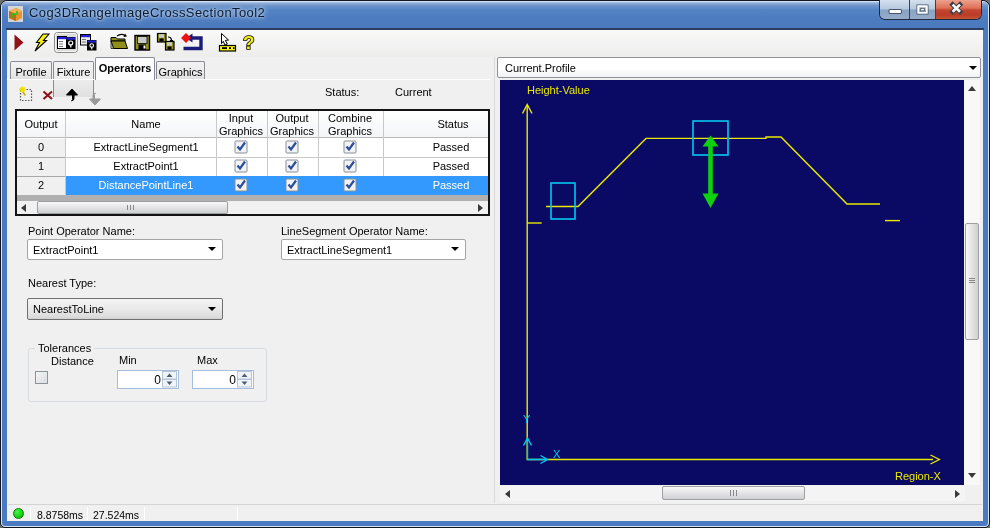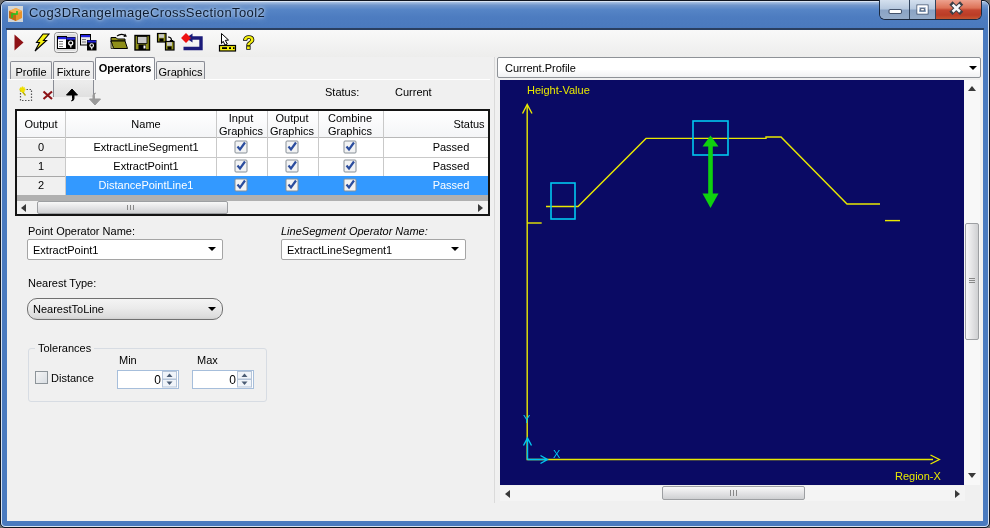--- a/index.html
+++ b/index.html
@@ -46,21 +46,21 @@
   
   .sb-track{position:absolute;background:#f1f1f1;}
   .sb-thumb{position:absolute;background:linear-gradient(#f8f8f8,#e0e0e2 60%,#cfd0d2);border:1px solid #9d9fa2;border-radius:2px;}
   .sb-thumb-v{background:linear-gradient(90deg,#f8f8f8,#e0e0e2 60%,#cfd0d2);}
   .arr{position:absolute;width:0;height:0;}
   
   .lbl{position:absolute;font-size:11px;color:#000;white-space:nowrap;}
   .combo-flat{position:absolute;height:21px;background:#fff;border:1px solid #a5a5a5;border-radius:2px;
     font-size:11px;color:#000;padding:4px 0 0 5px;}
   .combo-3d{position:absolute;height:22px;background:linear-gradient(#f4f4f4,#ebebeb 45%,#dcdcdc 90%,#d0d0d0);
-    border:1px solid #707070;border-radius:10px;font-size:11px;color:#000;padding:4px 0 0 5px;}
+    border:1px solid #707070;border-radius:2px;font-size:11px;color:#000;padding:4px 0 0 5px;}
   .dar{position:absolute;width:0;height:0;border-left:4px solid transparent;border-right:4px solid transparent;border-top:4px solid #000;}
   
   #grp{position:absolute;left:21px;top:319px;width:239px;height:54px;border:1px solid #d7dce3;border-radius:3px;}
   .num{position:absolute;width:62px;height:19px;background:#fff;border:1px solid #a6bedb;}
   
   #statusbar{position:absolute;left:1px;top:475px;width:974px;height:17px;background:#f0f0f0;border-top:1px solid #d4d4d4;}
   .ssep{position:absolute;top:2px;width:1px;height:13px;background:#d2d2d2;border-right:1px solid #fff;}
   .stext{position:absolute;top:4px;font-size:10.5px;color:#000;}
 </style>
 </head>
@@ -184,21 +184,21 @@
       <div class="gline-h" style="top:46px;"></div>
       <div class="gline-h" style="top:65px;"></div>
       <div class="gtext" style="left:24px;top:7px;">Output</div>
       <div class="gtext" style="left:129px;top:7px;">Name</div>
       <div class="gtext" style="left:224px;top:1px;">Input</div>
       <div class="gtext" style="left:224px;top:14px;">Graphics</div>
       <div class="gtext" style="left:275px;top:1px;">Output</div>
       <div class="gtext" style="left:275px;top:14px;">Graphics</div>
       <div class="gtext" style="left:333px;top:1px;text-align:right;">Combine</div>
       <div class="gtext" style="left:333px;top:14px;">Graphics</div>
-      <div class="gtext" style="left:452px;top:7px;">Status</div>
+      <div class="gtext" style="left:436px;top:7px;">Status</div>
 
       <div class="abs" style="left:0;top:28px;width:48px;height:56px;background:#f0f0f0;"></div>
       <div class="abs" style="left:0;top:46px;width:48px;height:1px;background:#a8a8a8;"></div>
       <div class="abs" style="left:0;top:65px;width:48px;height:1px;background:#a8a8a8;"></div>
 
       <div class="abs" style="left:49px;top:65px;width:422px;height:19px;background:#3399ff;"></div>
       <div class="gtext" style="left:24px;top:30px;">0</div>
       <div class="gtext" style="left:129px;top:30px;">ExtractLineSegment1</div>
       <div class="gtext" style="left:434px;top:30px;">Passed</div>
       <div class="gtext" style="left:24px;top:49px;">1</div>
@@ -235,33 +235,33 @@
       <div class="sb-track" style="left:0;top:90px;width:471px;height:13px;"></div>
       <div class="arr" style="left:4px;top:93px;border-top:4px solid transparent;border-bottom:4px solid transparent;border-right:5px solid #3a3a3a;"></div>
       <div class="arr" style="left:461px;top:93px;border-top:4px solid transparent;border-bottom:4px solid transparent;border-left:5px solid #3a3a3a;"></div>
       <div class="sb-thumb" style="left:20px;top:90px;width:191px;height:13px;"></div>
       <div class="abs" style="left:110px;top:94px;width:1px;height:5px;background:#888;box-shadow:3px 0 0 #888,6px 0 0 #888;"></div>
     </div>
 
     <div class="lbl" style="left:21px;top:196px;">Point Operator Name:</div>
     <div class="combo-flat" style="left:20px;top:210px;width:196px;">ExtractPoint1</div>
     <div class="dar" style="left:201px;top:218px;"></div>
-    <div class="lbl" style="left:274px;top:196px;font-style:italic;">LineSegment Operator Name:</div>
+    <div class="lbl" style="left:274px;top:196px;">LineSegment Operator Name:</div>
     <div class="combo-flat" style="left:274px;top:210px;width:185px;">ExtractLineSegment1</div>
     <div class="dar" style="left:444px;top:218px;"></div>
     <div class="lbl" style="left:21px;top:248px;">Nearest Type:</div>
     <div class="combo-3d" style="left:20px;top:269px;width:196px;">NearestToLine</div>
     <div class="dar" style="left:201px;top:278px;"></div>
 
     <div id="grp"></div>
     <div class="lbl" style="left:28px;top:313px;background:#f0f0f0;padding:0 3px;">Tolerances</div>
     <div class="lbl" style="left:112px;top:325px;">Min</div>
     <div class="lbl" style="left:190px;top:325px;">Max</div>
     <div class="abs" style="left:28px;top:342px;width:13px;height:13px;border:1px solid #8d9499;background:linear-gradient(135deg,#f4f4f4,#d9dee3);"></div>
-    <div class="lbl" style="left:44px;top:343px;">Distance</div>
+    <div class="lbl" style="left:44px;top:326px;">Distance</div>
     <div class="num" style="left:110px;top:341px;"></div>
     <div class="abs" style="left:121px;top:344px;width:33px;height:14px;font-size:12px;text-align:right;">0</div>
     <div class="num" style="left:185px;top:341px;"></div>
     <div class="abs" style="left:196px;top:344px;width:33px;height:14px;font-size:12px;text-align:right;">0</div>
     <svg class="abs" style="left:110px;top:341px;" width="145" height="19" viewBox="0 0 145 19">
       <g>
         <rect x="45.5" y="1.5" width="14" height="7.5" fill="#f0f4f9" stroke="#b5c4d8"></rect>
         <rect x="45.5" y="9.5" width="14" height="7.5" fill="#f0f4f9" stroke="#b5c4d8"></rect>
         <polygon points="52.5,3.5 55.5,7 49.5,7" fill="#4b5c74"></polygon>
         <polygon points="52.5,15 55.5,11.5 49.5,11.5" fill="#4b5c74"></polygon>
@@ -311,15 +311,24 @@
     <div class="arr" style="left:961px;top:444px;border-left:4px solid transparent;border-right:4px solid transparent;border-top:5px solid #3a3a3a;"></div>
     <div class="sb-thumb sb-thumb-v" style="left:958px;top:194px;width:14px;height:117px;"></div>
     <div class="abs" style="left:962px;top:249px;width:6px;height:1px;background:#888;box-shadow:0 2px 0 #888,0 4px 0 #888;"></div>
 
     <div class="sb-track" style="left:493px;top:457px;width:465px;height:15px;background:#f4f4f4;"></div>
     <div class="arr" style="left:498px;top:461px;border-top:4px solid transparent;border-bottom:4px solid transparent;border-right:5px solid #3a3a3a;"></div>
     <div class="arr" style="left:948px;top:461px;border-top:4px solid transparent;border-bottom:4px solid transparent;border-left:5px solid #3a3a3a;"></div>
     <div class="sb-thumb" style="left:655px;top:457px;width:143px;height:14px;"></div>
     <div class="abs" style="left:723px;top:461px;width:1px;height:6px;background:#888;box-shadow:3px 0 0 #888,6px 0 0 #888;"></div>
 
+    <div id="statusbar">
+      <div class="abs" style="left:5px;top:3px;width:11px;height:11px;border-radius:50%;background:radial-gradient(circle at 35% 30%,#49f549,#12d412 60%,#0a9a0a);border:1px solid #0a7a0a;"></div>
+      <div class="stext" style="left:29px;">8.8758ms</div>
+      <div class="stext" style="left:85px;">27.524ms</div>
+      <div class="ssep" style="left:22px;"></div>
+      <div class="ssep" style="left:79px;"></div>
+      <div class="ssep" style="left:136px;"></div>
+      <div class="ssep" style="left:229px;"></div>
+    </div>
   </div>
   <div id="statusbar-holder"></div>
 </div>
 
 </body></html>

